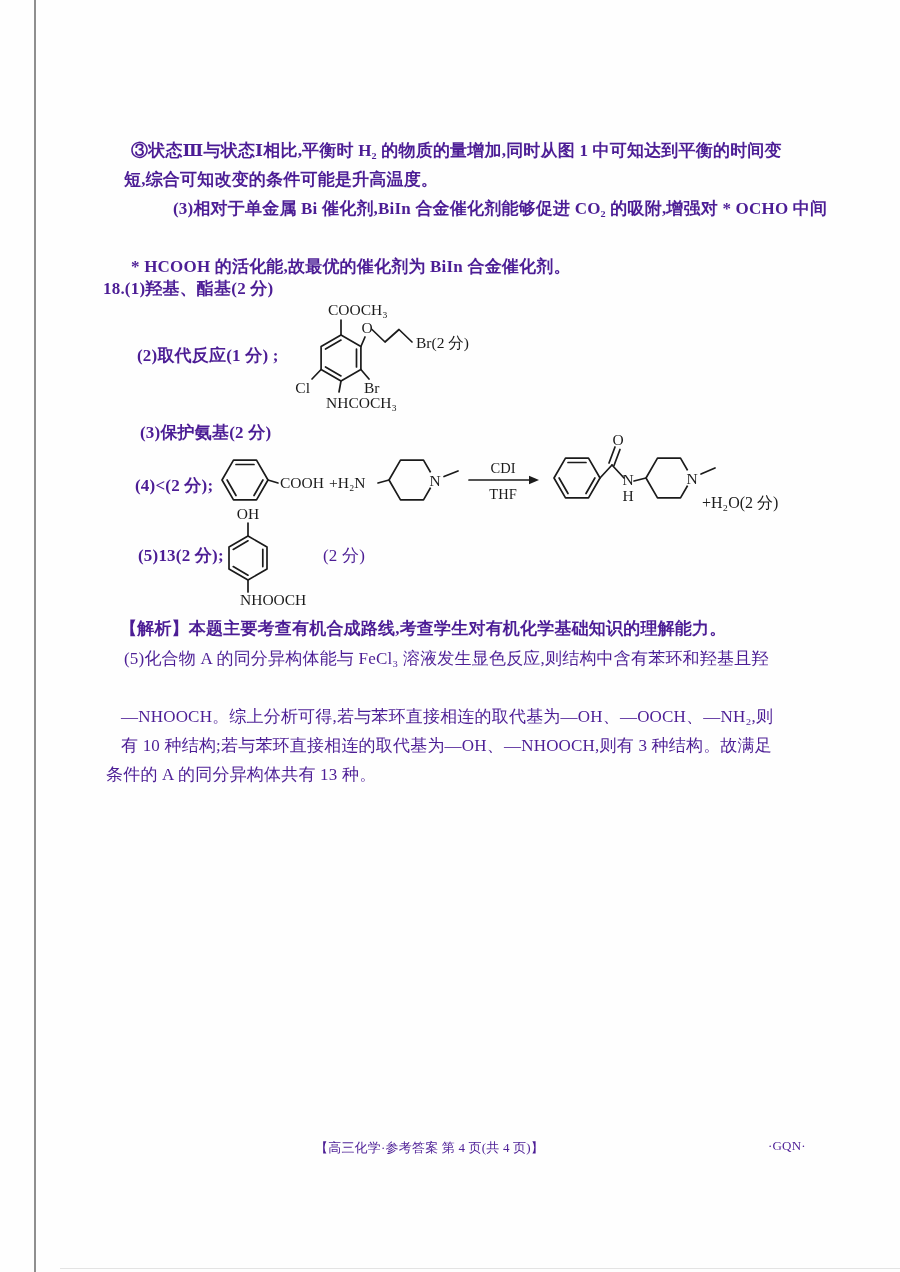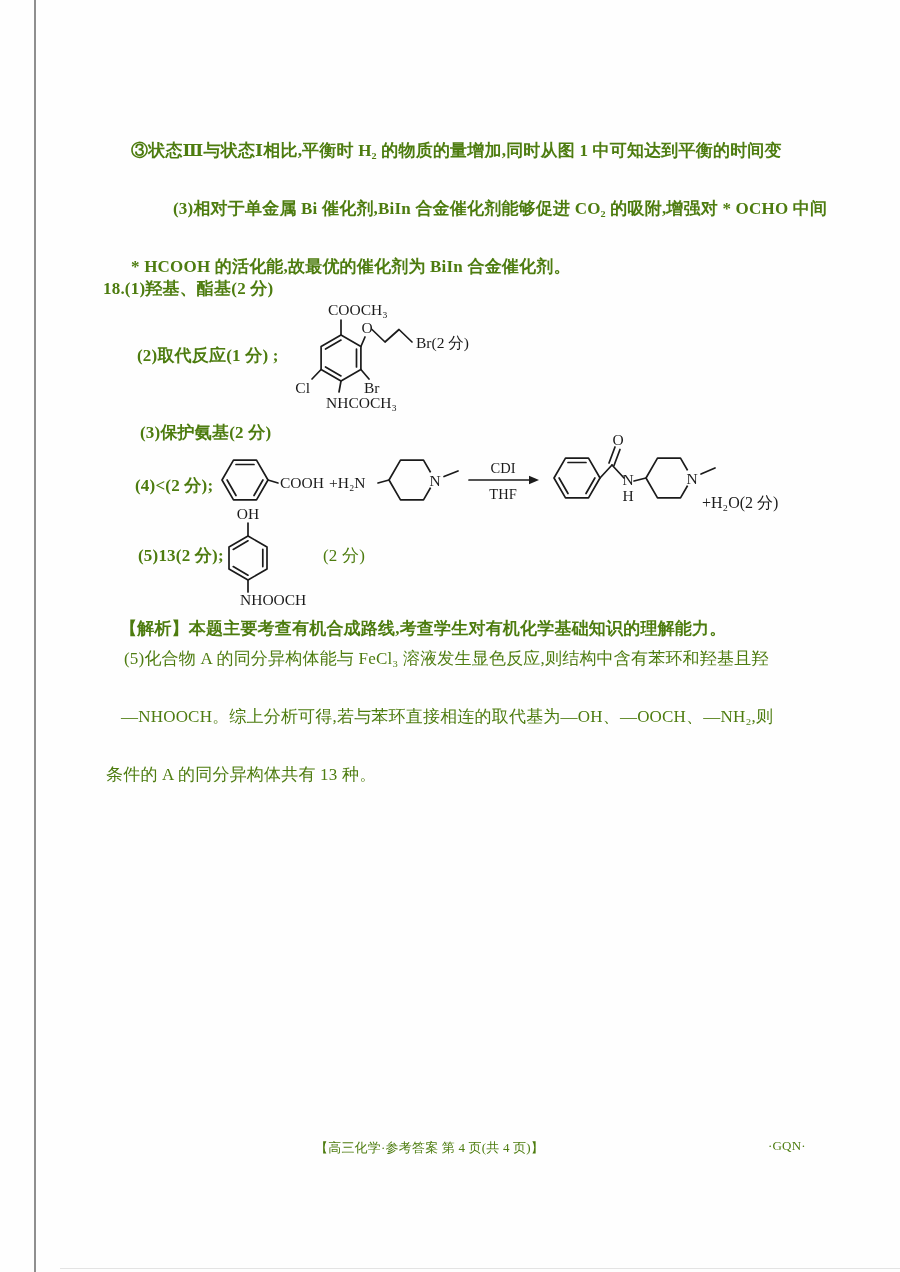--- a/index.html
+++ b/index.html
@@ -1,38 +1,39 @@
 <!DOCTYPE html>
 <html><head>
 <meta charset="utf-8">
 <title>Document</title>
 <style>
   html,body{margin:0;padding:0;background:#ffffff;}
   .page{position:relative;width:900px;height:1272px;background:#fefefe;overflow:hidden;
-        font-family:"Liberation Serif","DejaVu Serif",serif;color:#4d7c0f;}
+        font-family:"Liberation Serif","DejaVu Serif",serif;color:#4c1d95;}
   .rule{position:absolute;left:34px;top:0;width:2px;height:1272px;background:#8f8f8f;}
   .bottom-edge{position:absolute;left:60px;right:0;top:1268px;height:1px;background:#e3e3e3;}
   .t{position:absolute;white-space:nowrap;font-size:17px;line-height:22px;letter-spacing:0.2px;}
   .b{font-weight:700;}
   .small{font-size:13px;text-align:right;}
   svg{position:absolute;overflow:visible;}
   .bond{stroke:#1b1b1b;stroke-width:1.7;fill:none;stroke-linecap:round;stroke-linejoin:round;}
   .ring{stroke:#1b1b1b;stroke-width:1.7;fill:none;stroke-linejoin:round;}
   .mask{fill:#fefefe;stroke:none;}
   text{fill:#1b1b1b;font-family:"Liberation Serif","DejaVu Serif",serif;}
   .al{font-size:15.5px;}
   .al-s{font-size:14.5px;}
 </style>
 </head>
 <body>
 
 <div class="page">
   <div class="rule"></div>
 
   <div class="t b" style="left:131px;top:140px;">③状态Ⅲ与状态Ⅰ相比,平衡时 H₂ 的物质的量增加,同时从图 1 中可知达到平衡的时间变</div>
+  <div class="t b" style="left:124px;top:169px;">短,综合可知改变的条件可能是升高温度。</div>
   <div class="t b" style="left:128px;top:198px;margin-left:45px;">(3)相对于单金属 Bi 催化剂,BiIn 合金催化剂能够促进 CO₂ 的吸附,增强对 * OCHO 中间</div>
   <div class="t b" style="left:131px;top:256px;">* HCOOH 的活化能,故最优的催化剂为 BiIn 合金催化剂。</div>
 
   <div class="t b" style="left:103px;top:278px;">18.(1)羟基、酯基(2 分)</div>
   <div class="t b" style="left:137px;top:345px;">(2)取代反应(1 分) ;</div>
 
   <svg style="left:286px;top:298px;" width="215" height="118" viewBox="0 0 215 118">
     <g>
       <polygon class="ring" points="55,37 74.9,48.5 74.9,71.5 55,83 35.1,71.5 35.1,48.5"></polygon>
       <line class="bond" x1="39.5" y1="51" x2="55" y2="42.1"></line>
@@ -117,19 +118,20 @@
     </g>
     <text class="al" x="30" y="13" text-anchor="middle">OH</text>
     <text class="al" x="22" y="99">NHOOCH</text>
   </svg>
 
   <div class="t" style="left:323px;top:545px;">(2 分)</div>
 
   <div class="t b" style="left:120px;top:618px;">【解析】本题主要考查有机合成路线,考查学生对有机化学基础知识的理解能力。</div>
   <div class="t" style="left:124px;top:648px;">(5)化合物 A 的同分异构体能与 FeCl₃ 溶液发生显色反应,则结构中含有苯环和羟基且羟</div>
   <div class="t" style="left:121px;top:706px;">—NHOOCH。综上分析可得,若与苯环直接相连的取代基为—OH、—OOCH、—NH₂,则</div>
+  <div class="t" style="left:121px;top:735px;">有 10 种结构;若与苯环直接相连的取代基为—OH、—NHOOCH,则有 3 种结构。故满足</div>
   <div class="t" style="left:106px;top:764px;">条件的 A 的同分异构体共有 13 种。</div>
 
   <div class="t small" style="left:315px;top:1137px;">【高三化学·参考答案  第 4 页(共 4 页)】</div>
   <div class="t small" style="left:768px;top:1135px;">·GQN·</div>
 
   <div class="bottom-edge"></div>
 </div>
 
 </body></html>

